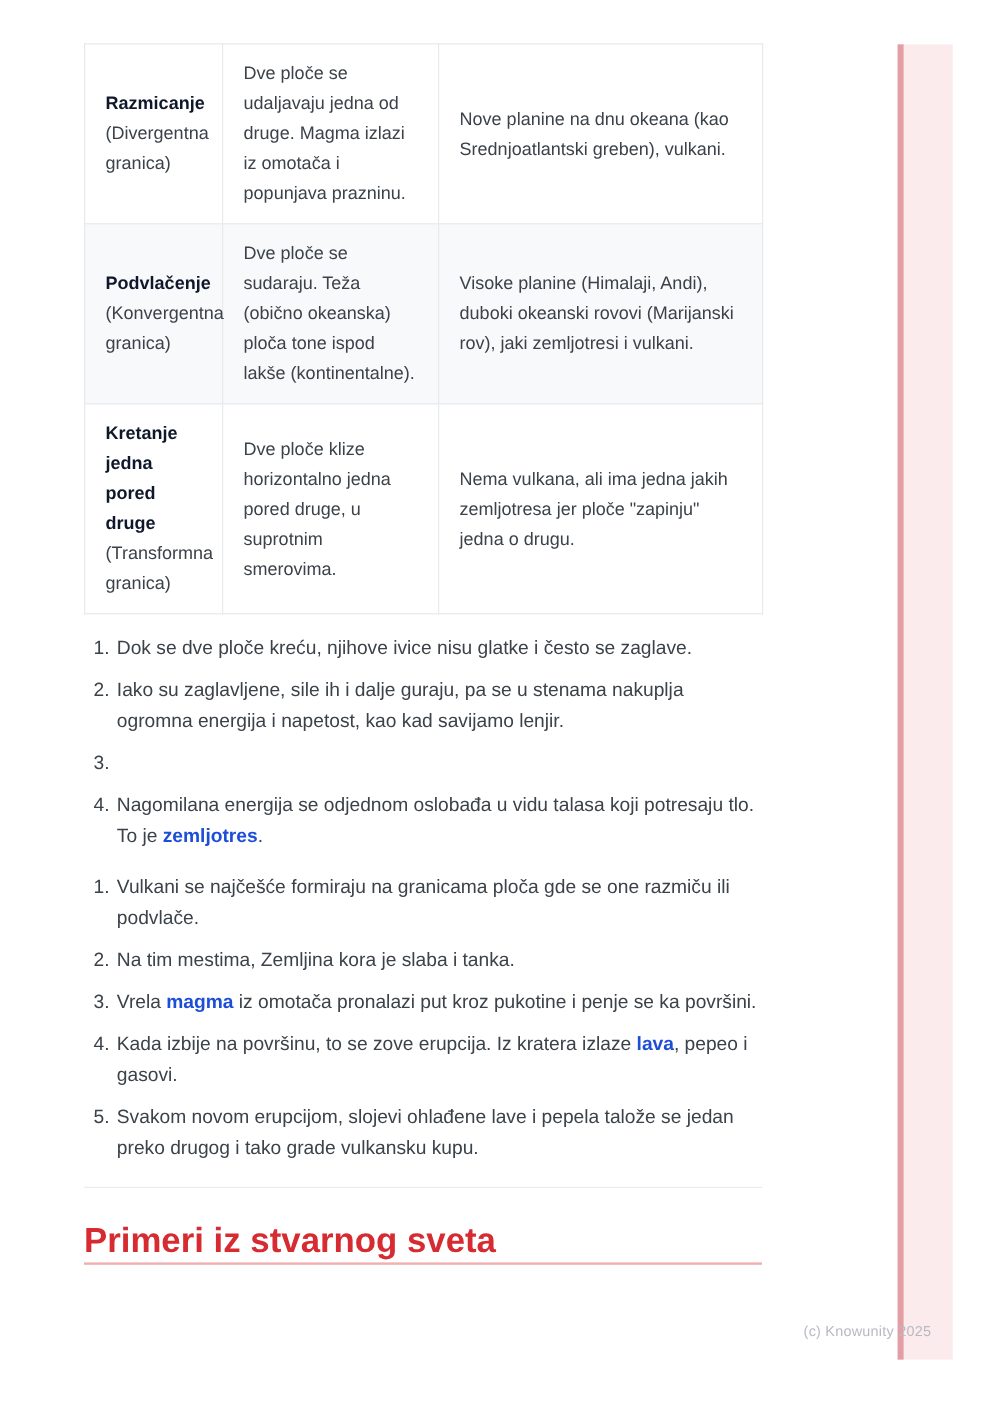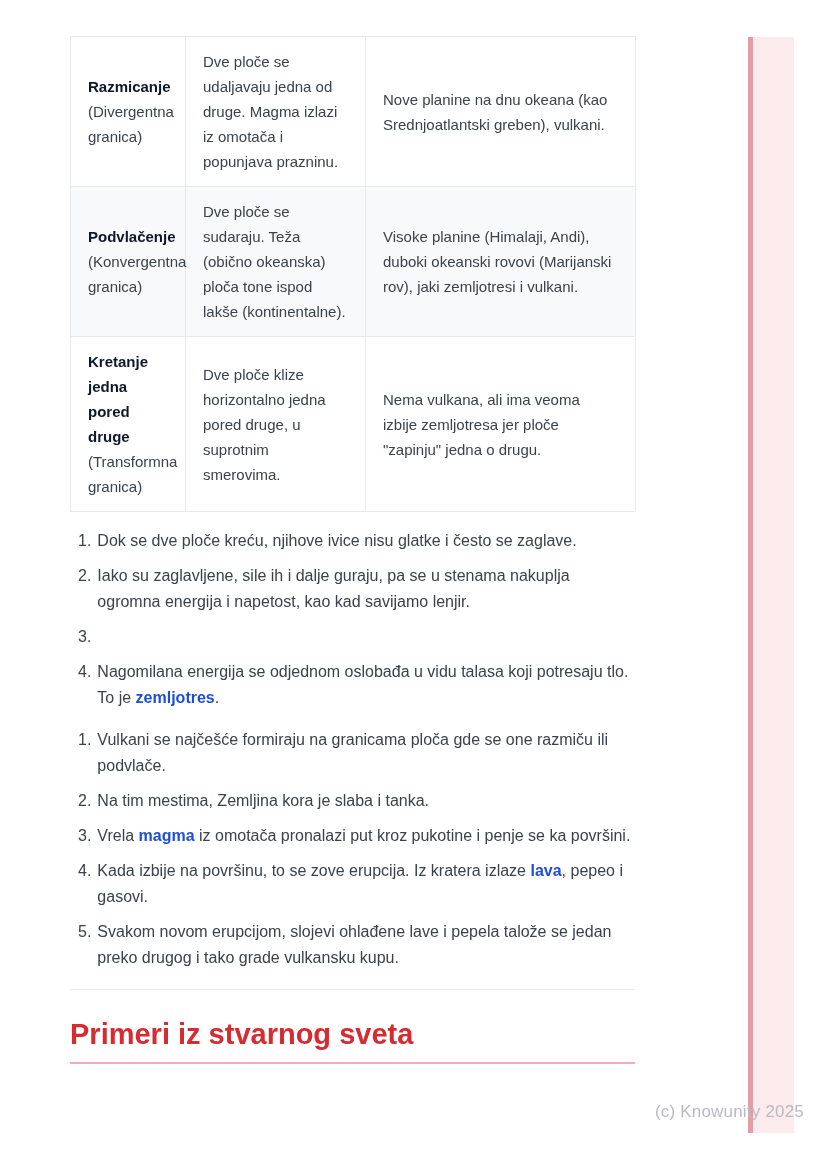--- a/index.html
+++ b/index.html
@@ -107,29 +107,28 @@
     border-top: 1px solid #ececec;
     margin: 18px 0 0 0;
   }
   .main-heading {
     margin: 26px 0 0 0;
     font-size: 29px;
     line-height: 36px;
     font-weight: 700;
     color: #d62b31;
     border-bottom: 2px solid #f2afb1;
-    padding-bottom: 10px;
   }
 
   
   .footer-copyright {
     position: absolute;
     top: 1102px;
-    right: 24px;
-    font-size: 17px;
+    right: 52px;
+    font-size: 12px;
     letter-spacing: 0.2px;
     color: #b9b9c2;
     z-index: 3;
   }
 </style>
 </head>
 <body>
 
 <div class="ribbon"></div>
 
@@ -157,21 +156,21 @@
         </td>
         <td>Dve ploče se sudaraju. Teža (obično okeanska) ploča tone ispod lakše (kontinentalne).</td>
         <td>Visoke planine (Himalaji, Andi), duboki okeanski rovovi (Marijanski rov), jaki zemljotresi i vulkani.</td>
       </tr>
       <tr style="height:151px">
         <td>
           <span class="term">Kretanje jedna pored druge</span>
           <span class="qualifier">(Transformna granica)</span>
         </td>
         <td>Dve ploče klize horizontalno jedna pored druge, u suprotnim smerovima.</td>
-        <td>Nema vulkana, ali ima veoma izbije zemljotresa jer ploče "zapinju" jedna o drugu.</td>
+        <td>Nema vulkana, ali ima jedna jakih zemljotresa jer ploče "zapinju" jedna o drugu.</td>
       </tr>
     </tbody>
   </table>
 
 
   <div class="num-list">
     <div class="list-item">
       <span class="item-num">1.</span>
       <p class="item-text"><span>Dok se dve ploče kreću, njihove ivice nisu glatke i često se zaglave.</span></p>
     </div>

